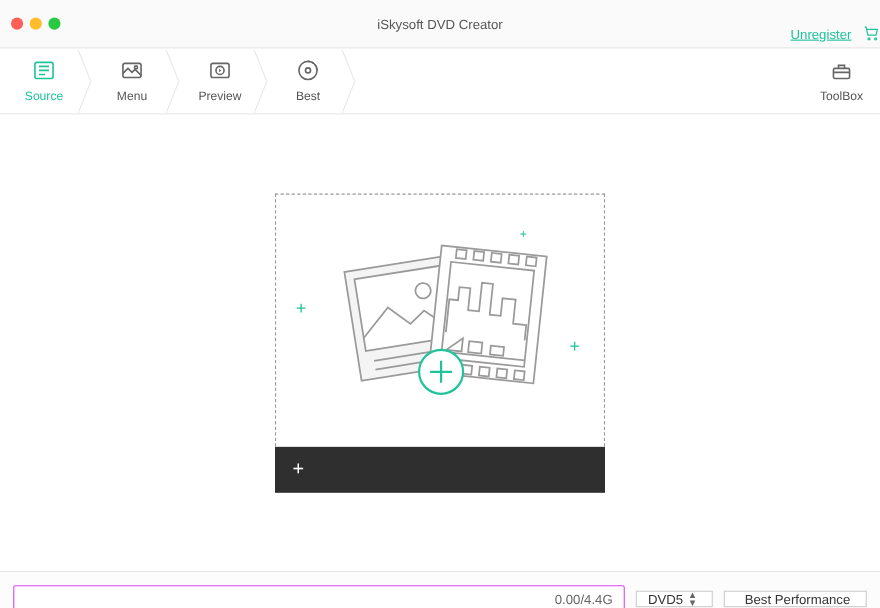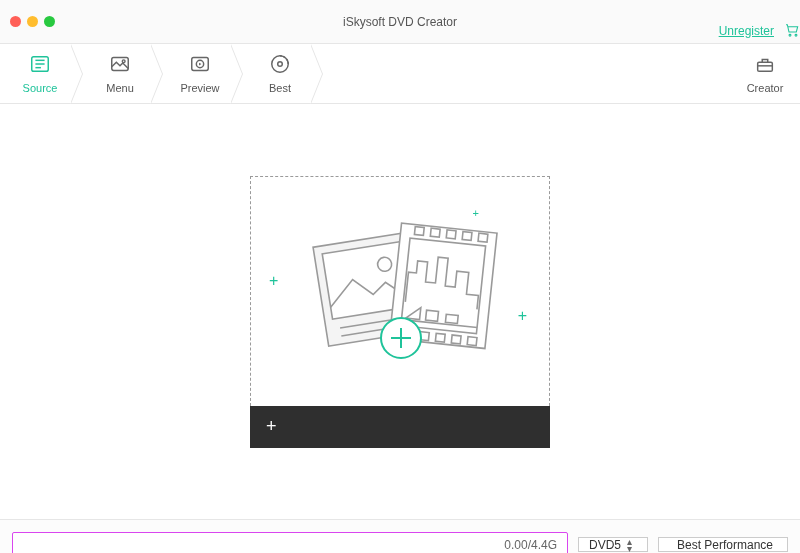--- a/index.html
+++ b/index.html
@@ -119,21 +119,21 @@
   </div>
   <div class="spacer"></div>
   <div class="toolbox">
     <span>
       <svg width="22" height="22" viewBox="0 0 24 24" fill="none" stroke="#666" stroke-width="1.6">
         <rect x="4" y="10" width="16" height="10" rx="1.5"></rect>
         <path d="M9 10V7h6v3"></path>
           <line x1="4" y1="14" x2="20" y2="14"></line>
       </svg>
     </span>
-    <span class="lbl">Creator</span>
+    <span class="lbl">ToolBox</span>
   </div>
 </div>
 
 <div class="main">
   <div class="dropzone">
     <div class="droparea">
       <span class="sparkle" style="left:18px; top:95px;">+</span>
       <span class="sparkle" style="right:22px; top:130px;">+</span>
       <span class="sparkle" style="right:70px; top:30px; font-size:11px;">+</span>
       <span>

